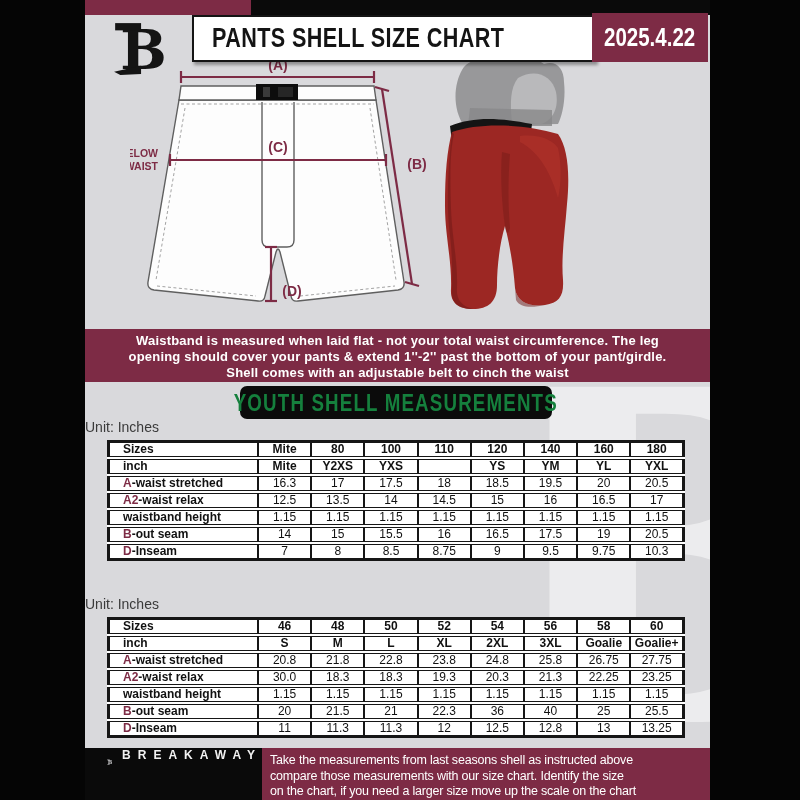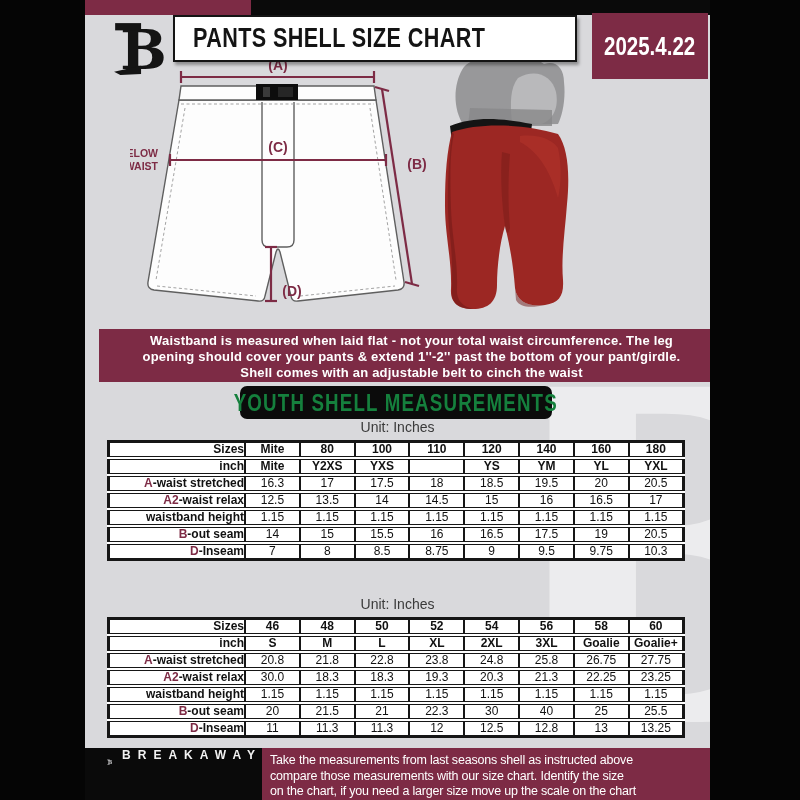--- a/index.html
+++ b/index.html
@@ -6,54 +6,54 @@
   .page{position:relative;width:800px;height:800px;background:#050505;overflow:hidden;
         font-family:"Liberation Sans",sans-serif;}
   .content{position:absolute;left:85px;top:0;width:625px;height:748px;background:#d9d9dc;overflow:hidden;}
 
   
   .top-band{position:absolute;left:0;top:0;width:625px;height:15px;background:#0a0a0a;z-index:3;}
   .top-maroon{position:absolute;left:0;top:0;width:166px;height:15px;background:var(--maroon);}
 
   
   .logo-top{position:absolute;left:28px;top:20px;width:52px;height:56px;z-index:3;}
-  .title-bar{position:absolute;left:88px;top:15px;width:404px;height:47px;background:#fff;
+  .title-bar{position:absolute;left:107px;top:15px;width:404px;height:47px;background:#fff;
              border:2px solid #141414;box-sizing:border-box;display:flex;align-items:center;
              padding-left:18px;box-shadow:2px 3px 3px rgba(0,0,0,.35);z-index:3;}
   .title-bar span{font-size:27px;font-weight:bold;color:#141414;letter-spacing:.5px;
                   transform:scaleX(.8);transform-origin:left center;white-space:nowrap;}
-  .date-badge{position:absolute;left:507px;top:13px;width:116px;height:66px;background:var(--maroon);
+  .date-badge{position:absolute;left:507px;top:13px;width:116px;height:49px;background:var(--maroon);
               display:flex;align-items:center;justify-content:center;z-index:3;}
   .date-badge span{color:#fff;font-size:25px;font-weight:bold;transform:scaleX(.82);white-space:nowrap;}
 
   
   .shorts-svg{position:absolute;left:45px;top:56px;z-index:2;}
   .shell-svg{position:absolute;left:355px;top:56px;z-index:2;}
   .shell-note{position:absolute;left:511px;top:94px;width:114px;color:var(--maroon);
               font-size:11px;font-weight:bold;line-height:13.5px;letter-spacing:.2px;z-index:2;}
 
   
-  .banner{position:absolute;left:14px;top:329px;width:625px;height:53px;background:var(--maroon);
+  .banner{position:absolute;left:0;top:329px;width:625px;height:53px;background:var(--maroon);
           color:#fff;text-align:center;box-sizing:border-box;padding-top:4px;z-index:2;}
   .banner div{font-size:13px;font-weight:bold;line-height:16px;letter-spacing:.2px;white-space:nowrap;}
 
   
   .sec-header{position:absolute;left:311px;transform:translateX(-50%);width:312px;height:33px;
               background:#0b0b0b;border-radius:7px;color:#15803d;display:flex;align-items:center;
               justify-content:center;z-index:2;}
   .sec-header span{font-size:24px;font-weight:bold;letter-spacing:1.5px;transform:scaleX(.78);white-space:nowrap;}
-  .unit{position:absolute;left:0;width:625px;text-align:center;font-size:14px;color:#3a3a3a;z-index:2;}
+  .unit{position:absolute;left:0;width:625px;font-size:14px;color:#3a3a3a;z-index:2;}
 
   table.size-table{position:absolute;left:22px;width:578px;border-collapse:collapse;
                    table-layout:fixed;background:#fff;border:3px solid #161616;z-index:2;}
   .size-table td{height:13px;padding:0;font-size:12px;line-height:13px;color:#111;
                  text-align:center;overflow:hidden;white-space:nowrap;}
   .size-table td+td{border-left:2px solid #161616;}
   .size-table tr+tr td{border-top:4px double #161616;}
-  .size-table td.lbl{text-align:right;padding-left:0;font-weight:bold;width:134px;}
+  .size-table td.lbl{text-align:left;padding-left:13px;font-weight:bold;width:134px;}
   .size-table tr.hdr td{font-weight:bold;}
   .size-table .pfx{color:var(--maroon);}
 
   .watermark{position:absolute;left:400px;top:330px;font-family:"DejaVu Serif",serif;font-weight:bold;
              font-size:460px;line-height:1;color:rgba(255,255,255,.5);z-index:1;pointer-events:none;}
 
   
   .footer{position:absolute;left:85px;top:748px;width:625px;height:52px;display:flex;z-index:4;}
   .footer-black{width:177px;background:#0a0a0a;display:flex;
                 box-sizing:border-box;padding-left:22px;}
@@ -295,21 +295,21 @@
             <td>1.15</td>
             <td>1.15</td>
             <td>1.15</td>
           </tr>
           <tr>
             <td class="lbl"><span class="pfx">B</span>-out seam</td>
             <td>20</td>
             <td>21.5</td>
             <td>21</td>
             <td>22.3</td>
-            <td>30</td>
+            <td>36</td>
             <td>40</td>
             <td>25</td>
             <td>25.5</td>
           </tr>
           <tr>
             <td class="lbl"><span class="pfx">D</span>-Inseam</td>
             <td>11</td>
             <td>11.3</td>
             <td>11.3</td>
             <td>12</td>

